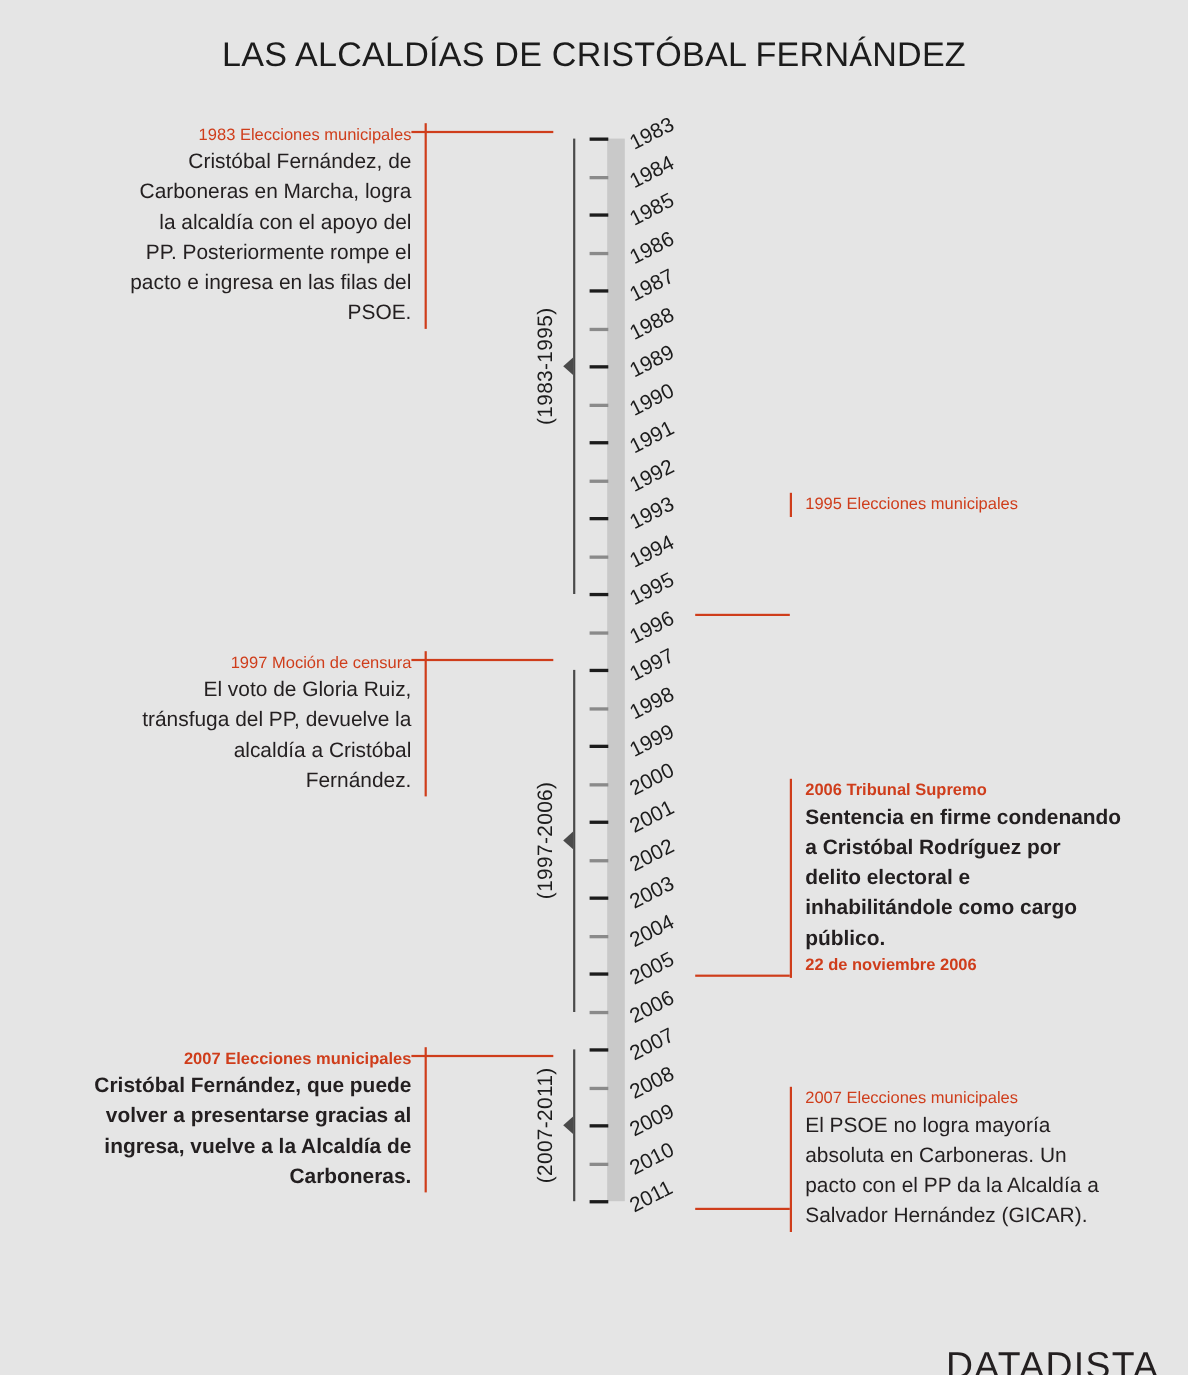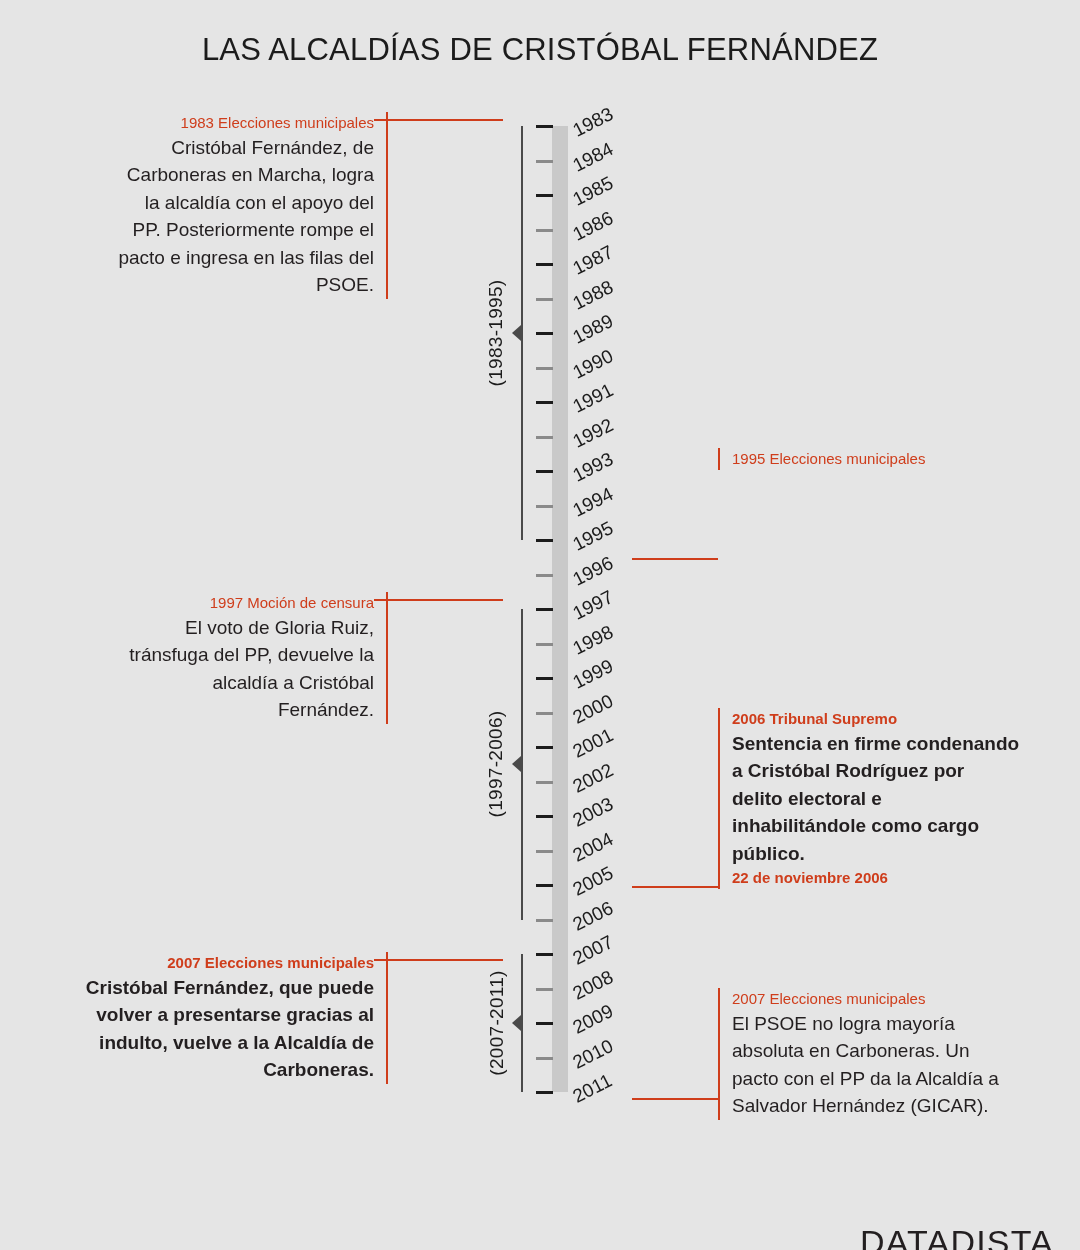--- a/index.html
+++ b/index.html
@@ -234,21 +234,21 @@
       </div>
       <div class="leader" style="left: 374px; width: 129px; top: 599px;"></div>
       <div class="ann right" style="left: 718px; top: 708px; width: 288px; font-weight: bold;">
         <p class="head">2006 Tribunal Supremo</p>
         <p class="body">Sentencia en firme condenando a Cristóbal Rodríguez por delito electoral e inhabilitándole como cargo público.</p>
         <p class="head">22 de noviembre 2006</p>
       </div>
       <div class="leader" style="left: 632px; width: 86px; top: 886px;"></div>
       <div class="ann left" style="left: 64px; top: 952px; width: 310px; font-weight: bold;">
         <p class="head">2007 Elecciones municipales</p>
-        <p class="body">Cristóbal Fernández, que puede volver a presentarse gracias al indulto, vuelve a la Alcaldía de Carboneras.</p>
+        <p class="body">Cristóbal Fernández, que puede volver a presentarse gracias al ingresa, vuelve a la Alcaldía de Carboneras.</p>
       </div>
       <div class="leader" style="left: 374px; width: 129px; top: 959px;"></div>
       <div class="ann right" style="left: 718px; top: 988px; width: 270px;">
         <p class="head">2007 Elecciones municipales</p>
         <p class="body">El PSOE no logra mayoría absoluta en Carboneras. Un pacto con el PP da la Alcaldía a Salvador Hernández (GICAR).</p>
       </div>
       <div class="leader" style="left: 632px; width: 86px; top: 1098px;"></div>
     </div>
 
   <div class="logo">DATADISTA</div>

